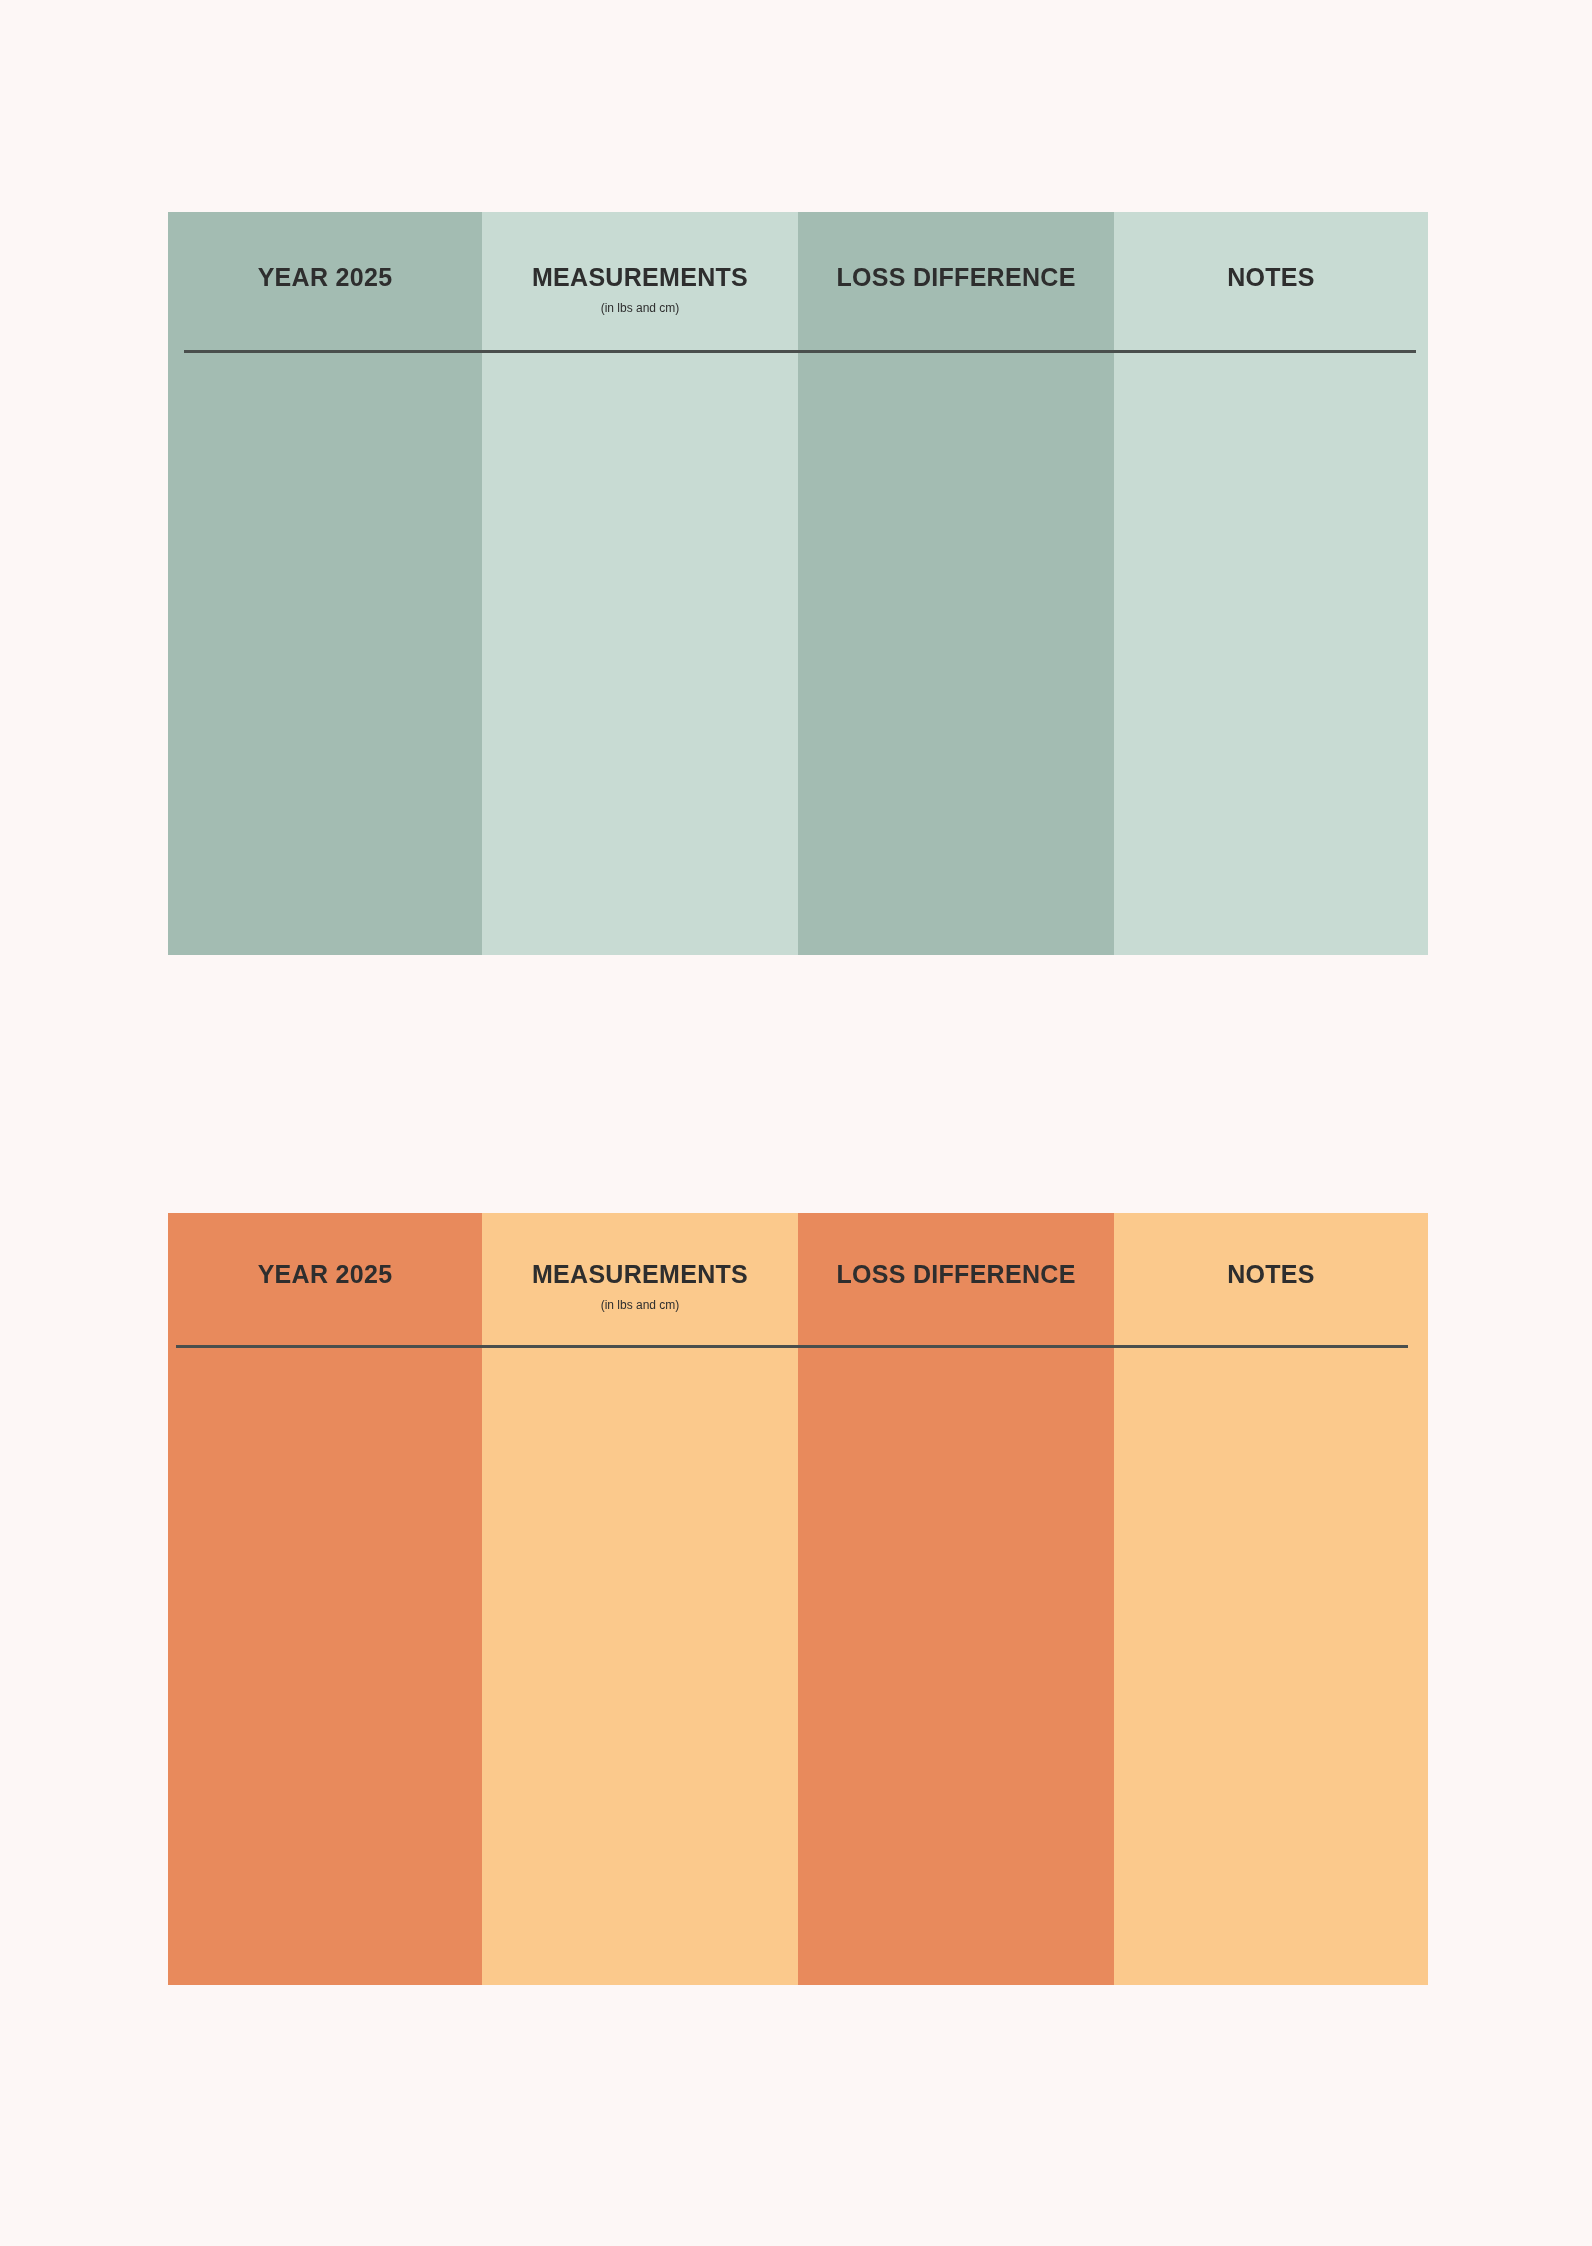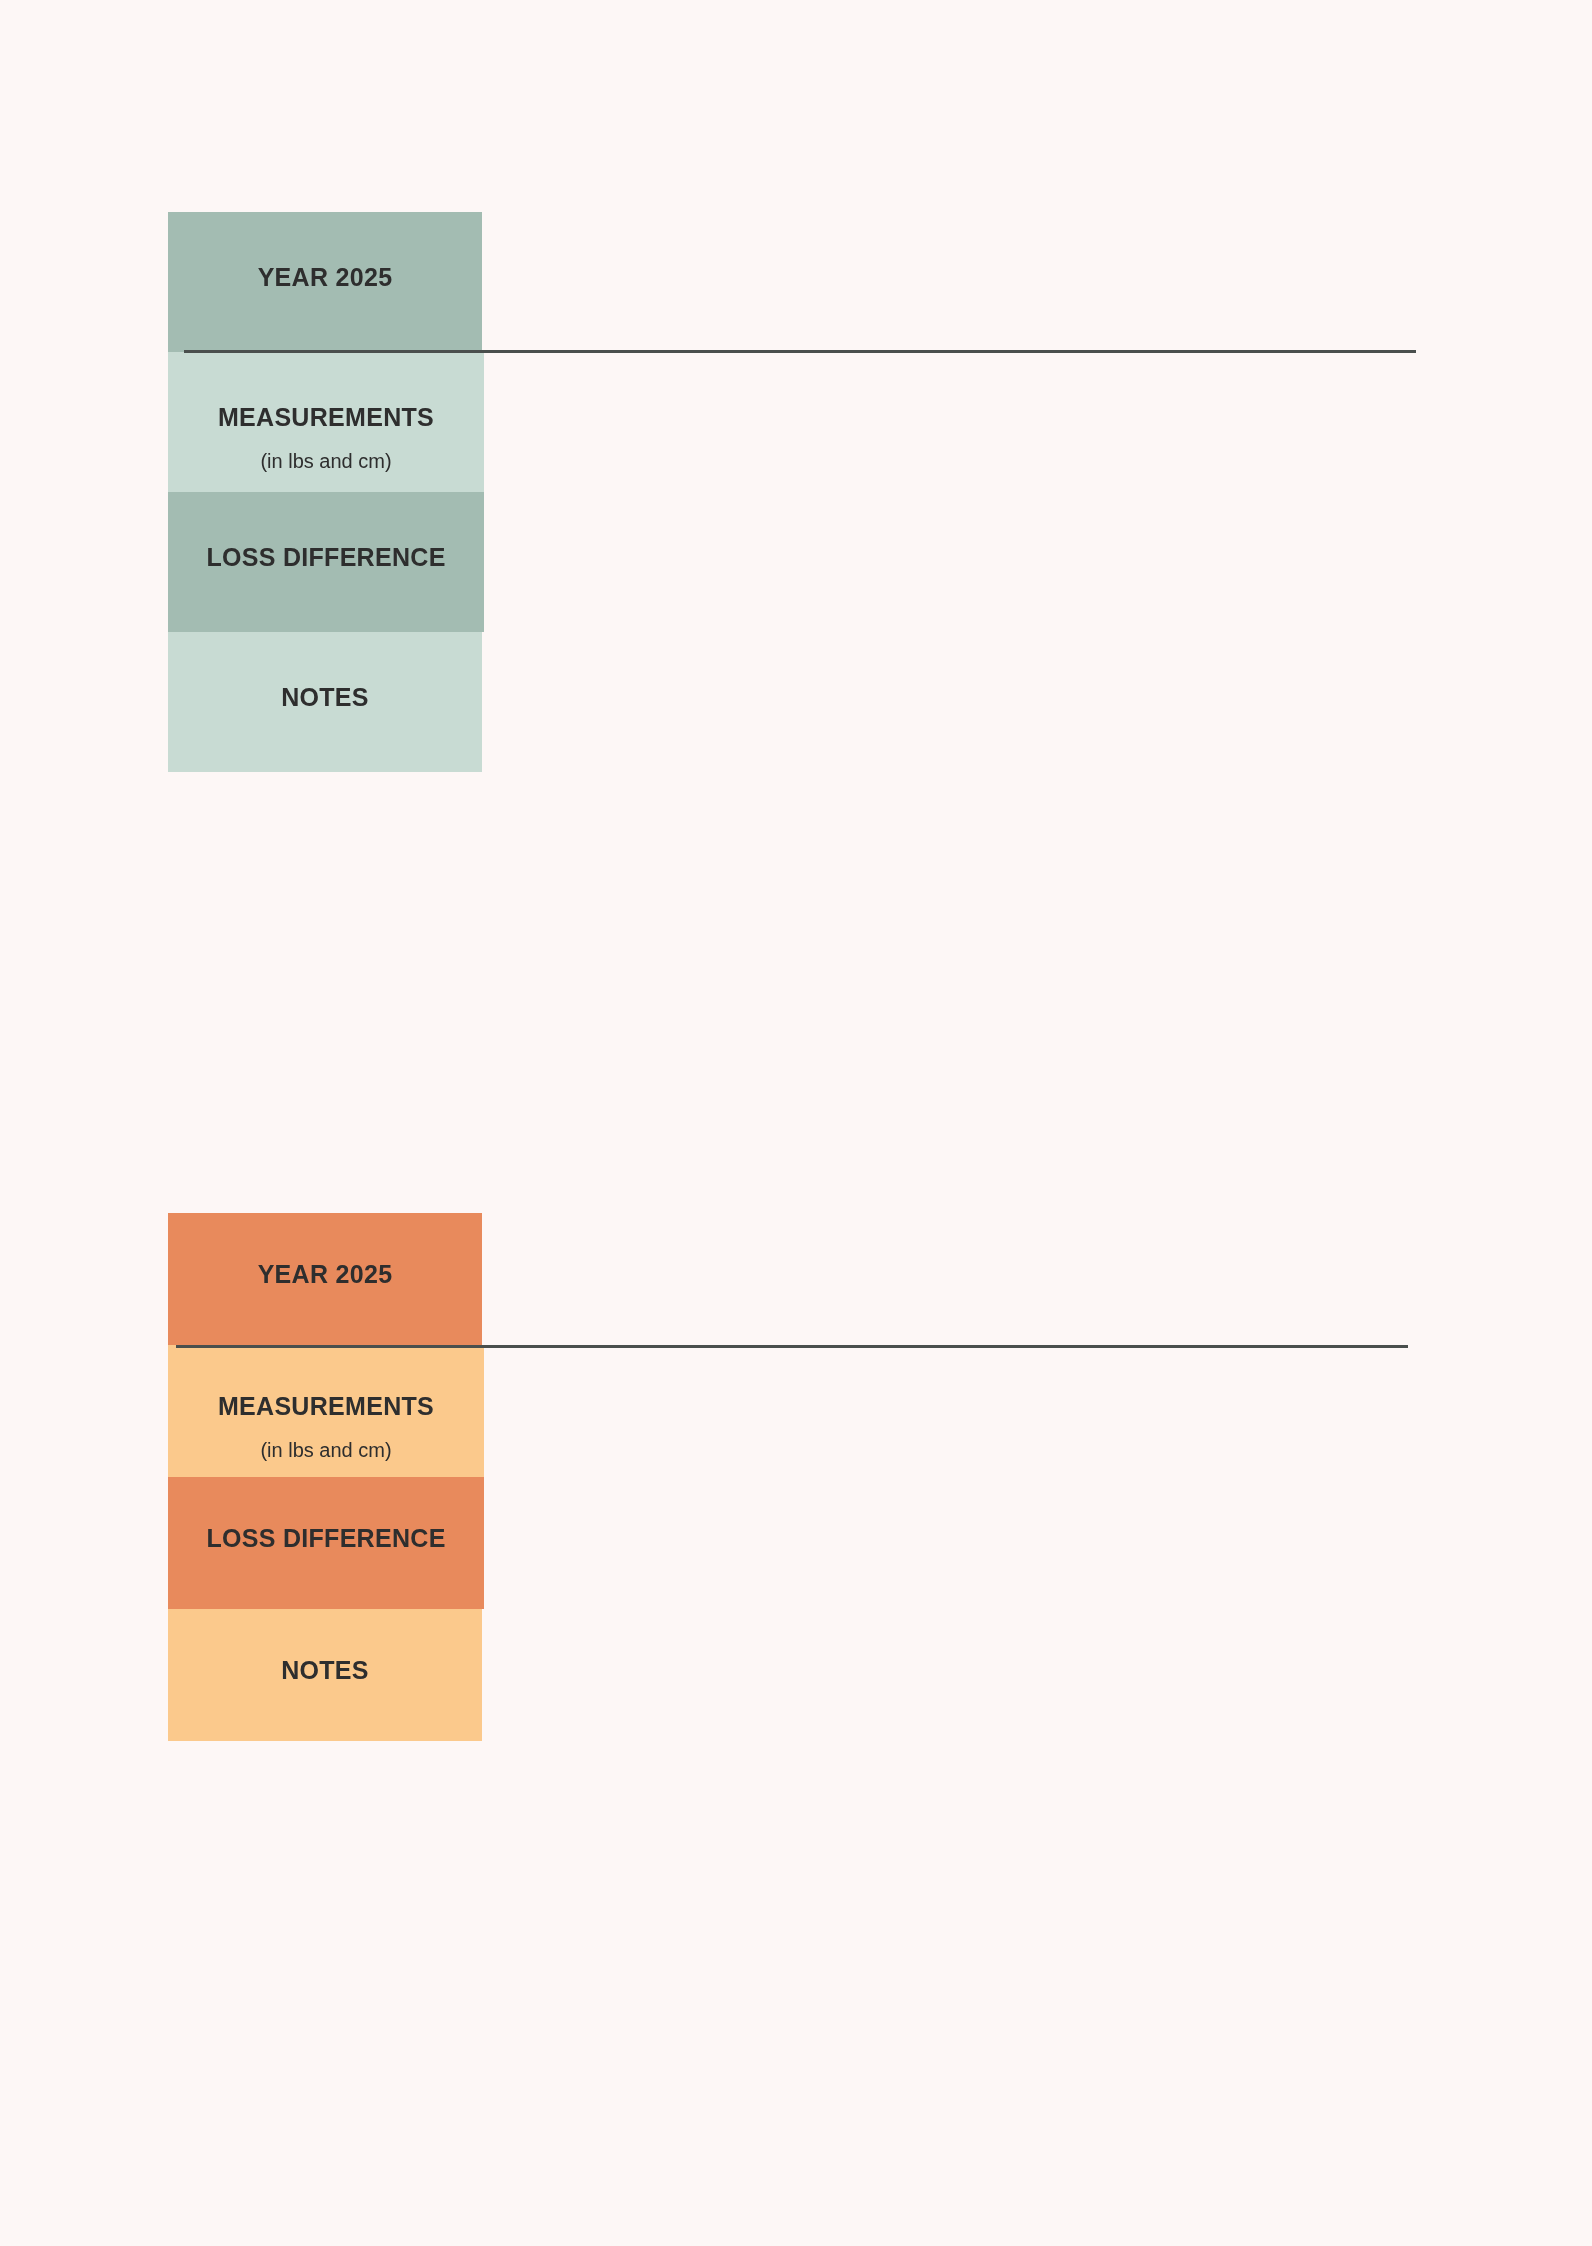--- a/index.html
+++ b/index.html
@@ -19,21 +19,20 @@
   .page {
     position: relative;
     width: 1592px;
     height: 2246px;
   }
 
   
   .tracker {
     position: absolute;
     display: flex;
-    flex-direction: column;
     overflow: hidden;
   }
 
   .col {
     position: relative;
     display: flex;
     flex-direction: column;
   }
 
   .col-head {
@@ -48,24 +47,24 @@
   .col-title {
     font-size: 25px;
     font-weight: bold;
     letter-spacing: 0.3px;
     color: #2e2e2e;
     white-space: nowrap;
     line-height: 1.1;
   }
 
   .col-sub {
-    font-size: 20px;
+    font-size: 12px;
     font-weight: normal;
     color: #2e2e2e;
-    margin-top: 18px;
+    margin-top: 10px;
     white-space: nowrap;
     line-height: 1.1;
   }
 
   .col-body {
     flex: 1 1 auto;
   }
 
   
   .head-rule {

